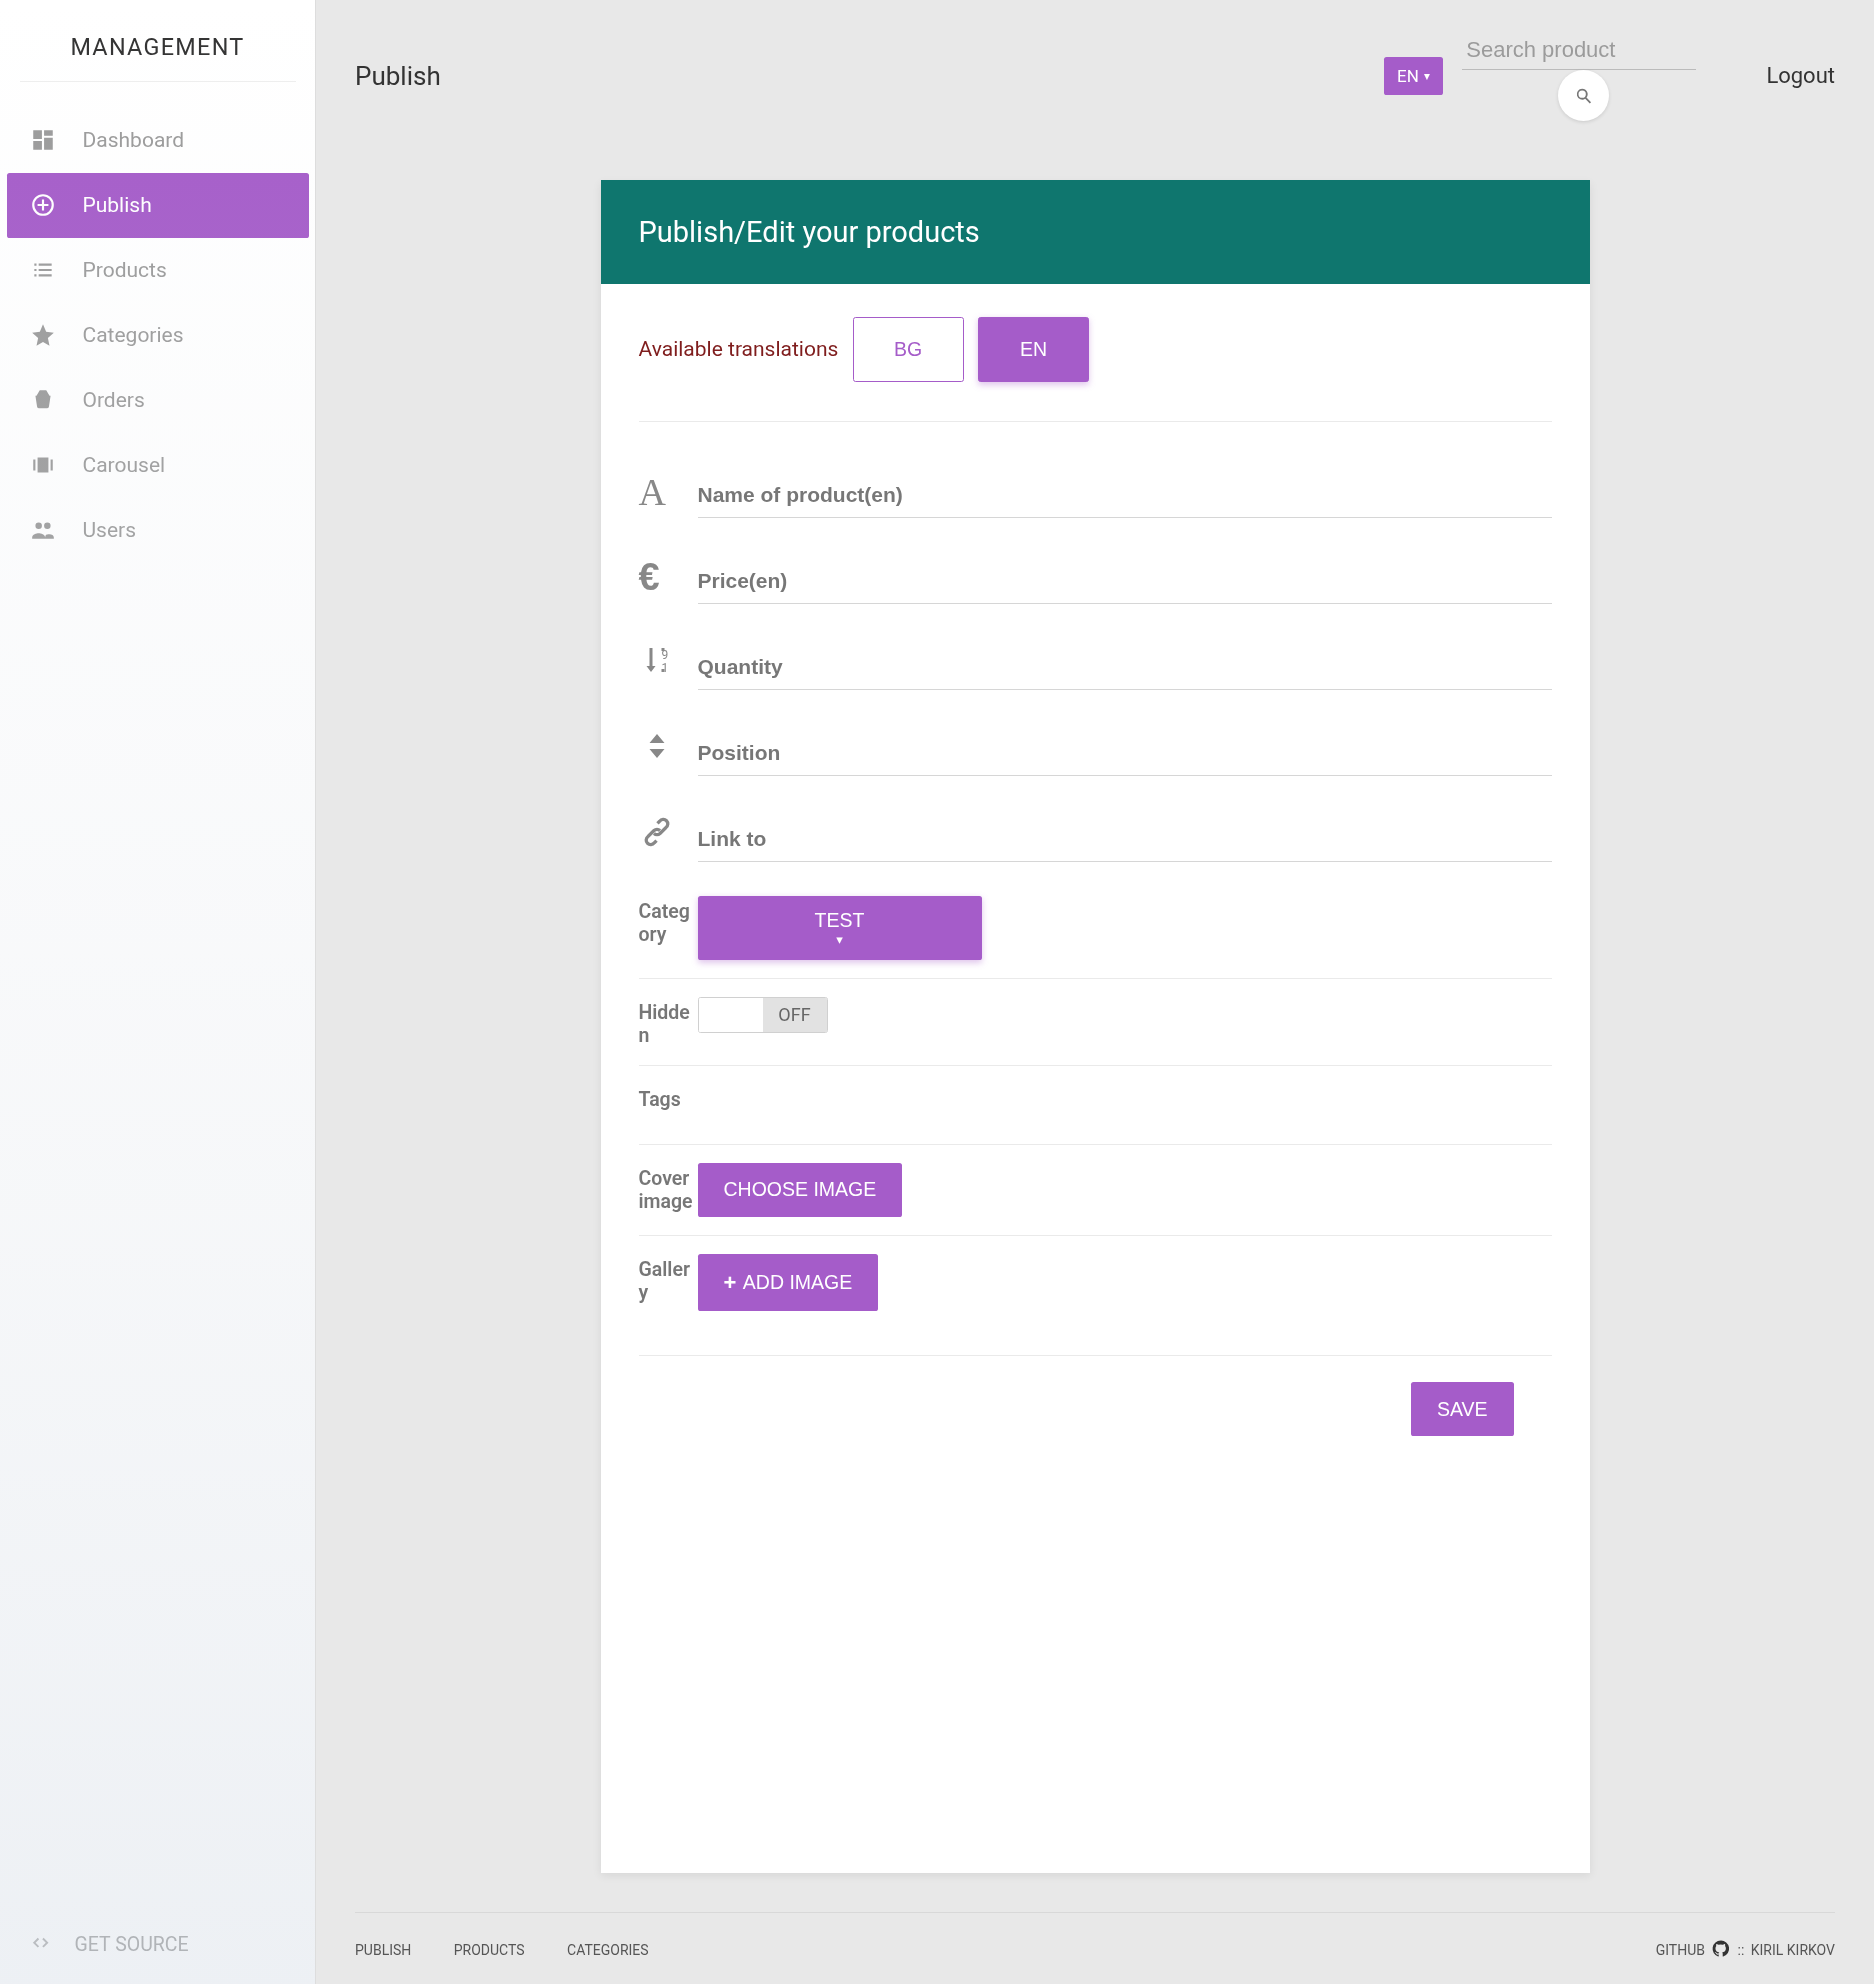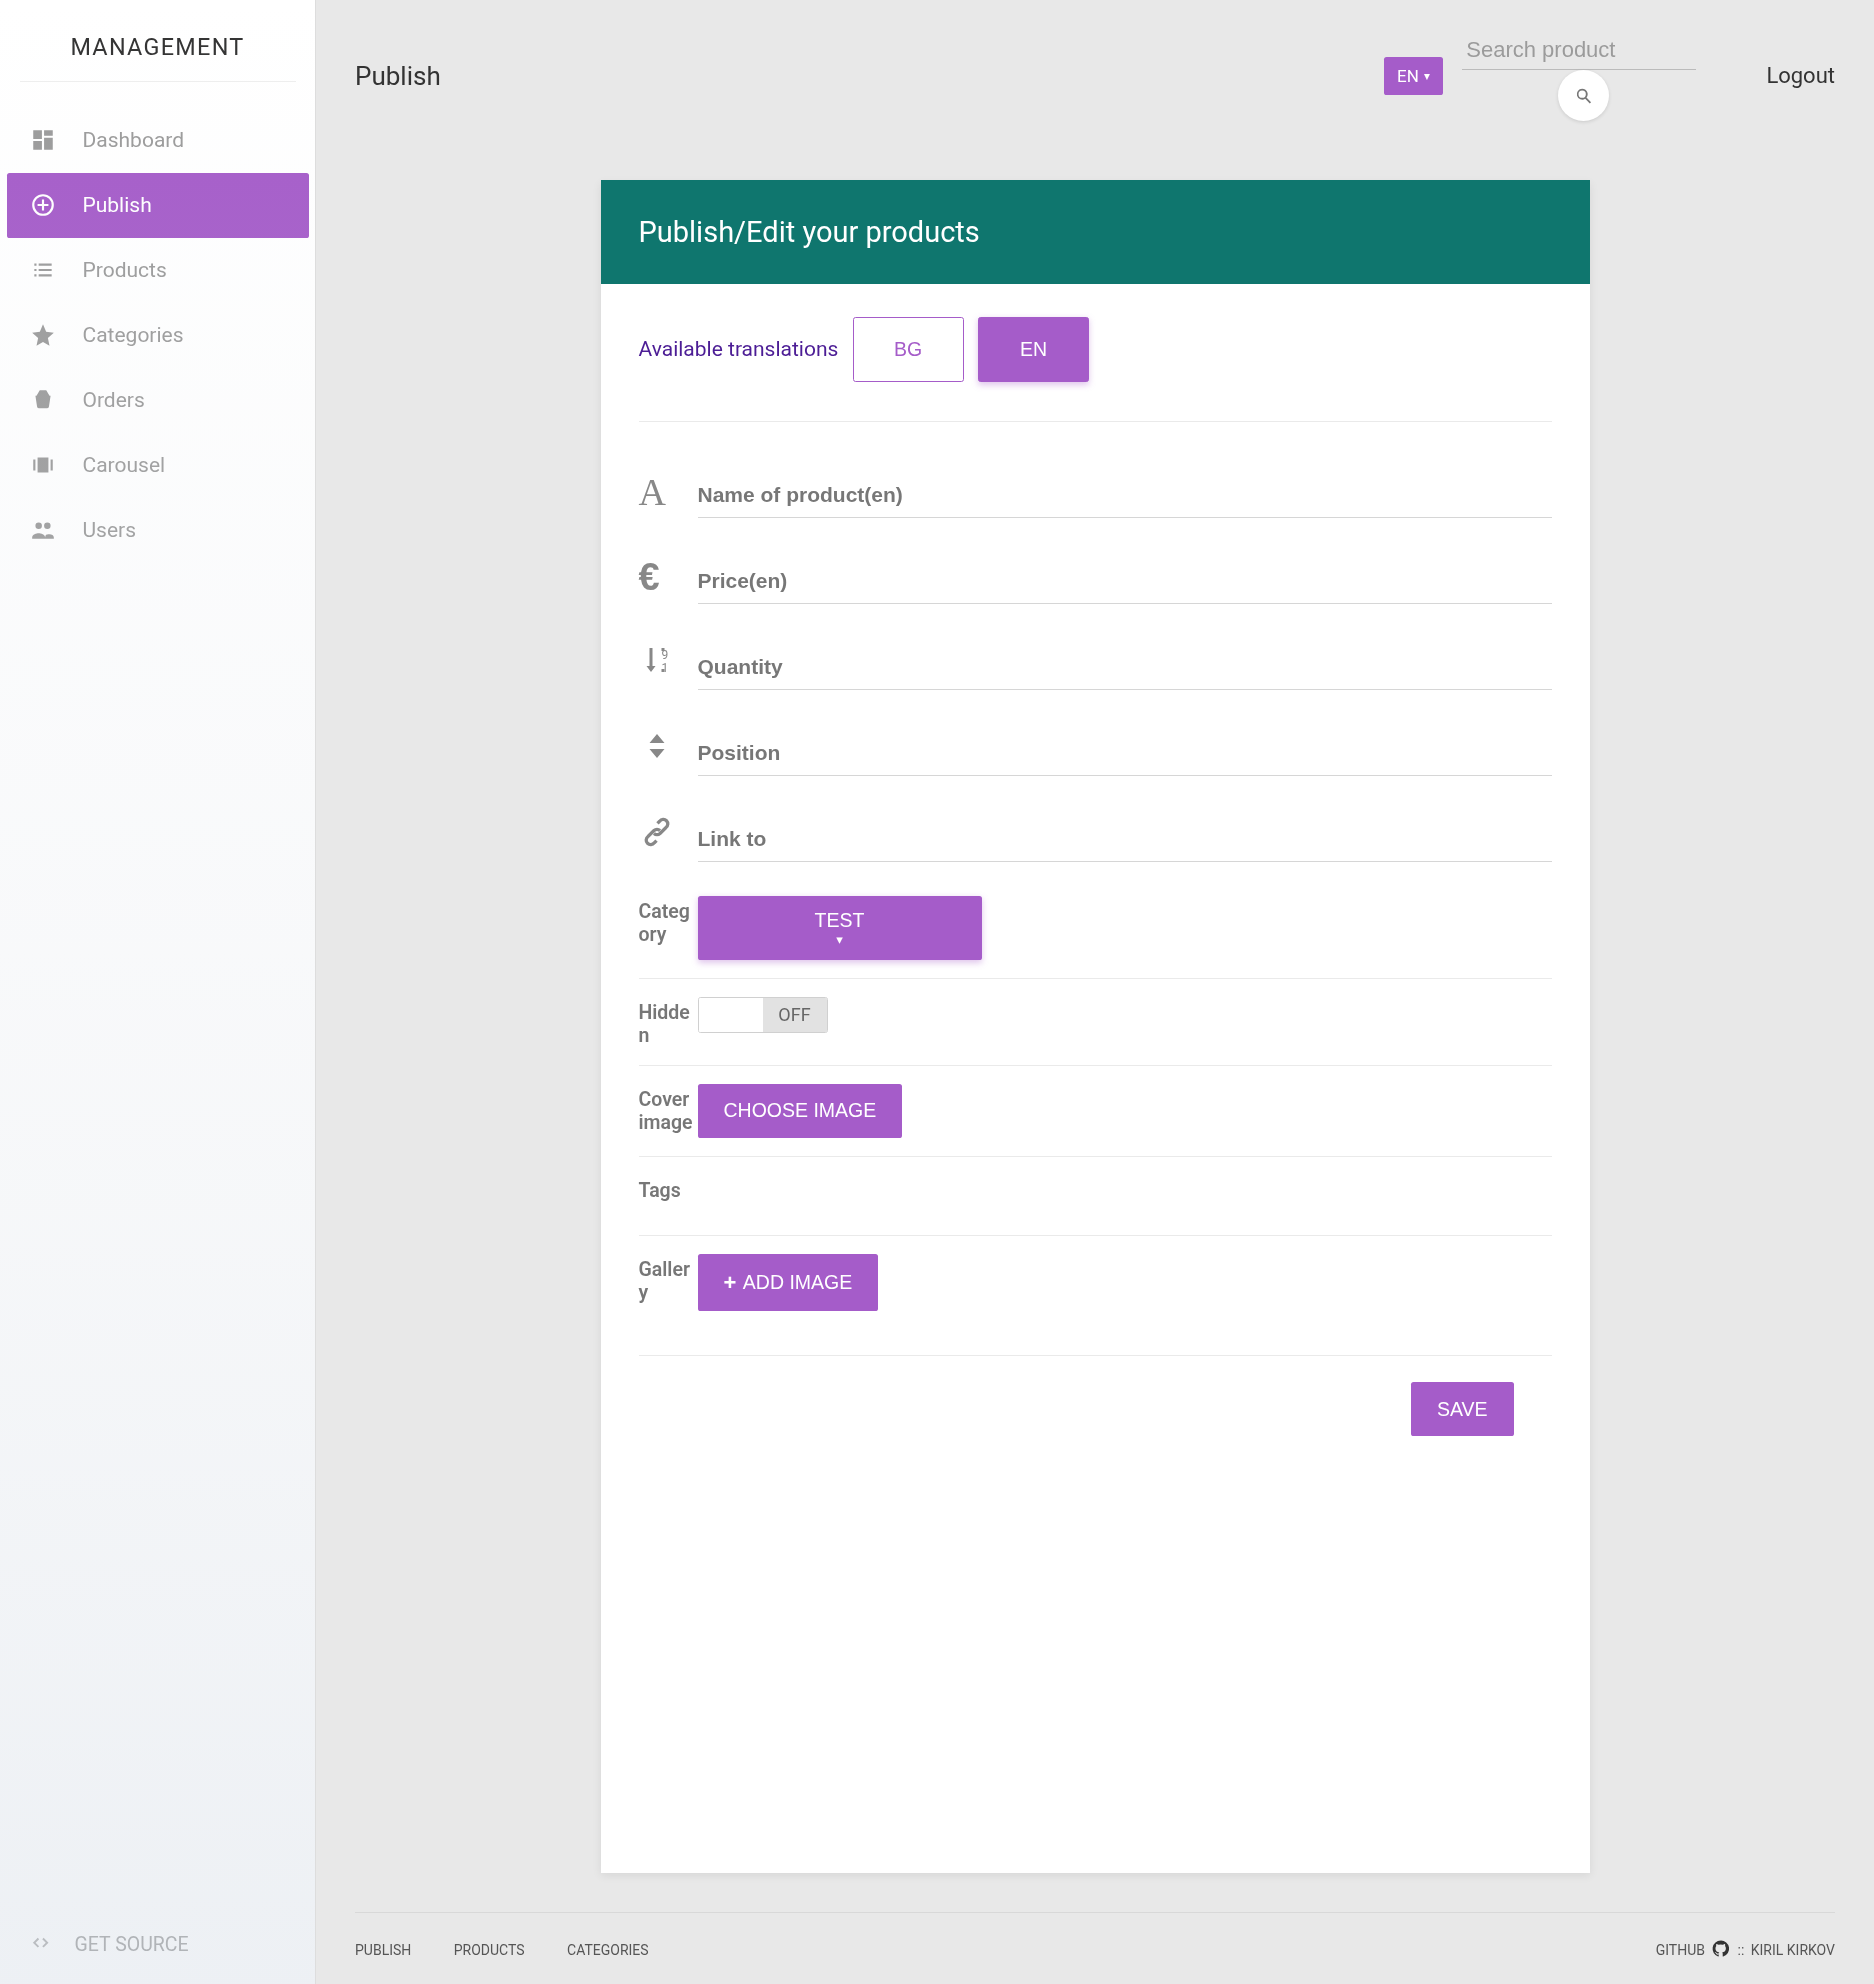--- a/index.html
+++ b/index.html
@@ -126,21 +126,21 @@
 }
 .card-body { padding: 33px 38px 26px 38px; }
 
 .trans-row {
   display: flex;
   align-items: center;
   padding-bottom: 39px;
   border-bottom: 0.7px solid #eaeaea;
   margin-bottom: 26px;
 }
-.trans-label { font-size: 21px; color: #4c1d95; }
+.trans-label { font-size: 21px; color: #7f1d1d; }
 .trans-btn {
   width: 111px; height: 65px;
   font-size: 19.5px;
   border-radius: 2.6px;
   margin-left: 14.3px;
   cursor: pointer;
   border: 0.7px solid #a55cc9;
   background: #fff;
   color: #a55cc9;
 }
@@ -434,30 +434,30 @@
             <div class="lbl-col">Hidden</div>
             <div class="lbl-content">
               <div class="toggle">
                 <div class="half on"></div>
                 <div class="half off">OFF</div>
               </div>
             </div>
           </div>
 
           <div class="lbl-row">
+            <div class="lbl-col">Tags</div>
+            <div class="lbl-content">
+              <input class="field-input" style="border: none; padding: 9px 0px;">
+            </div>
+          </div>
+
+          <div class="lbl-row">
             <div class="lbl-col">Cover image</div>
             <div class="lbl-content">
               <button class="btn-purple">CHOOSE IMAGE</button>
-            </div>
-          </div>
-
-          <div class="lbl-row">
-            <div class="lbl-col">Tags</div>
-            <div class="lbl-content">
-              <input class="field-input" style="border: none; padding: 9px 0px;">
             </div>
           </div>
 
           <div class="lbl-row no-border">
             <div class="lbl-col">Gallery</div>
             <div class="lbl-content">
               <button class="btn-purple">
                 <span class="plus">+</span>
                 <span>ADD IMAGE</span>
               </button>

